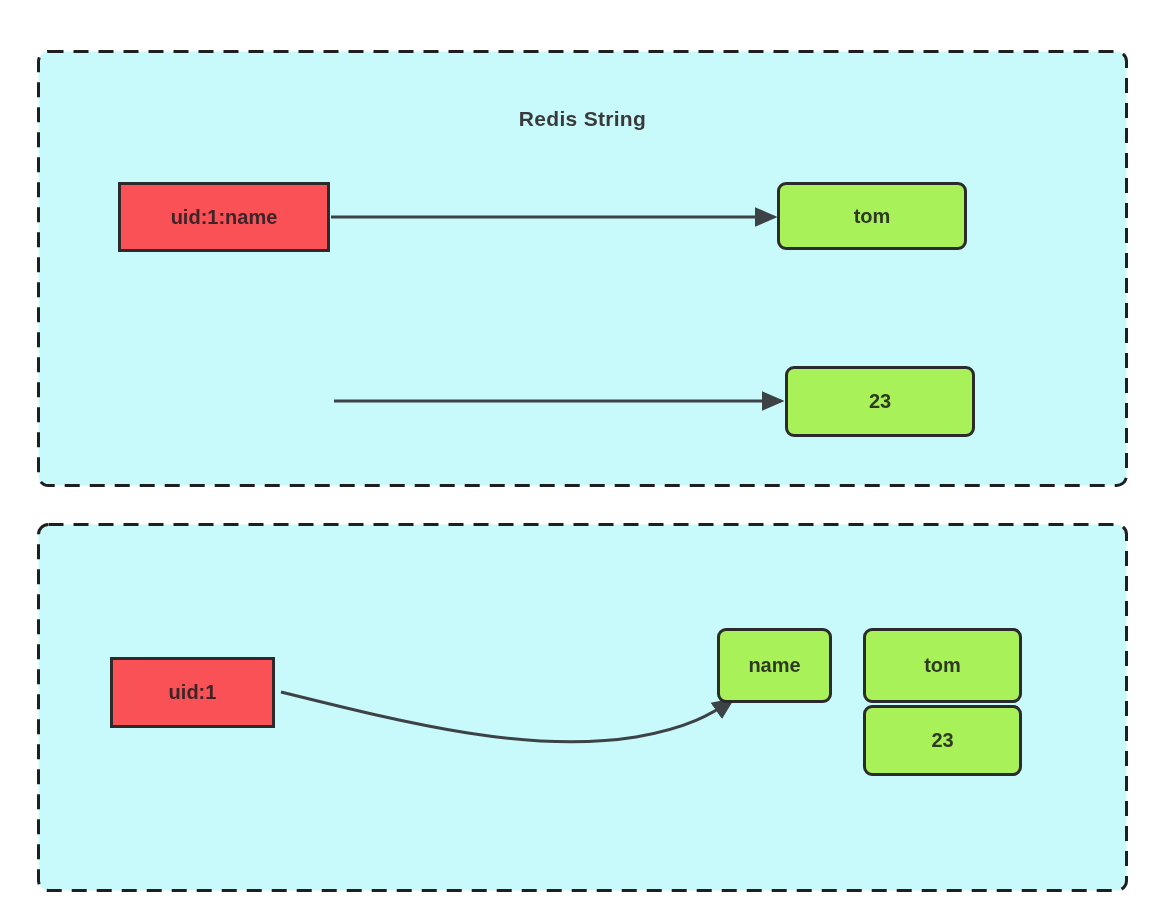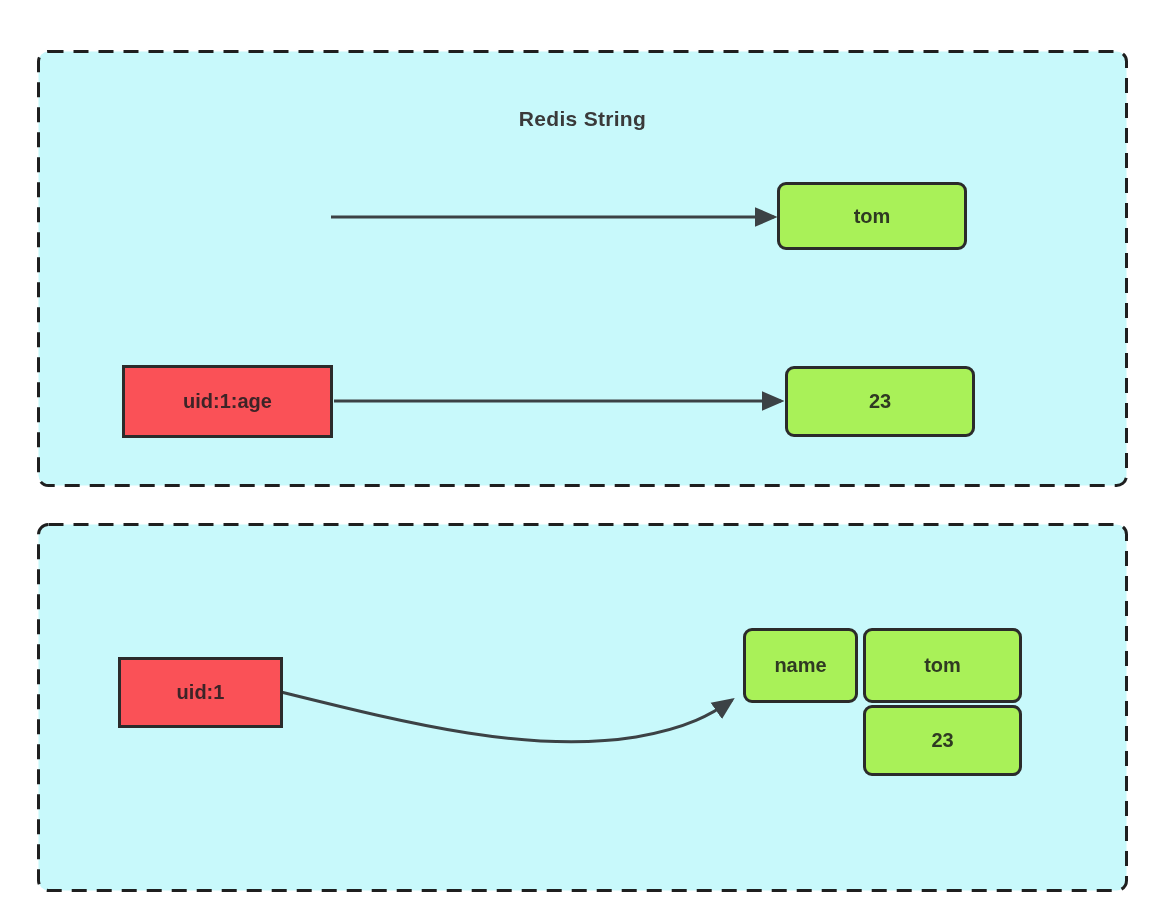--- a/index.html
+++ b/index.html
@@ -80,25 +80,25 @@
     <rect class="panel-rect" x="38.5" y="41.5" width="1088" height="434" rx="10"></rect>
     <rect class="panel-rect" x="38.5" y="514.5" width="1088" height="366" rx="10"></rect>
 
     <path class="connector" d="M331 207 L774 207" marker-end="url(#arrowhead)"></path>
     <path class="connector" d="M334 391 L781 391" marker-end="url(#arrowhead)"></path>
     <path class="connector" d="M281 682 C 410 714, 530 744, 636 727 C 688 718, 712 704, 732 690" marker-end="url(#arrowhead)"></path>
   </svg>
 
   <div class="title" style="left:37px; top:97px; width:1091px;">Redis String</div>
 
+  <div class="box key" style="left:118px; top:172px; width:212px; height:70px;">uid:1:name</div>
   <div class="box value" style="left:777px; top:172px; width:190px; height:68px;">tom</div>
 
-  <div class="box key" style="left:122px; top:355px; width:211px; height:73px;">uid:1:age</div>
   <div class="box value" style="left:785px; top:356px; width:190px; height:71px;">23</div>
 
 
-  <div class="box key" style="left:118px; top:647px; width:165px; height:71px;">uid:1</div>
+  <div class="box key" style="left:110px; top:647px; width:165px; height:71px;">uid:1</div>
 
-  <div class="box value" style="left:743px; top:618px; width:115px; height:75px;">name</div>
+  <div class="box value" style="left:717px; top:618px; width:115px; height:75px;">name</div>
   <div class="box value" style="left:863px; top:618px; width:159px; height:75px;">tom</div>
   <div class="box value" style="left:863px; top:695px; width:159px; height:71px;">23</div>
 
 </div>
 
 </body></html>

